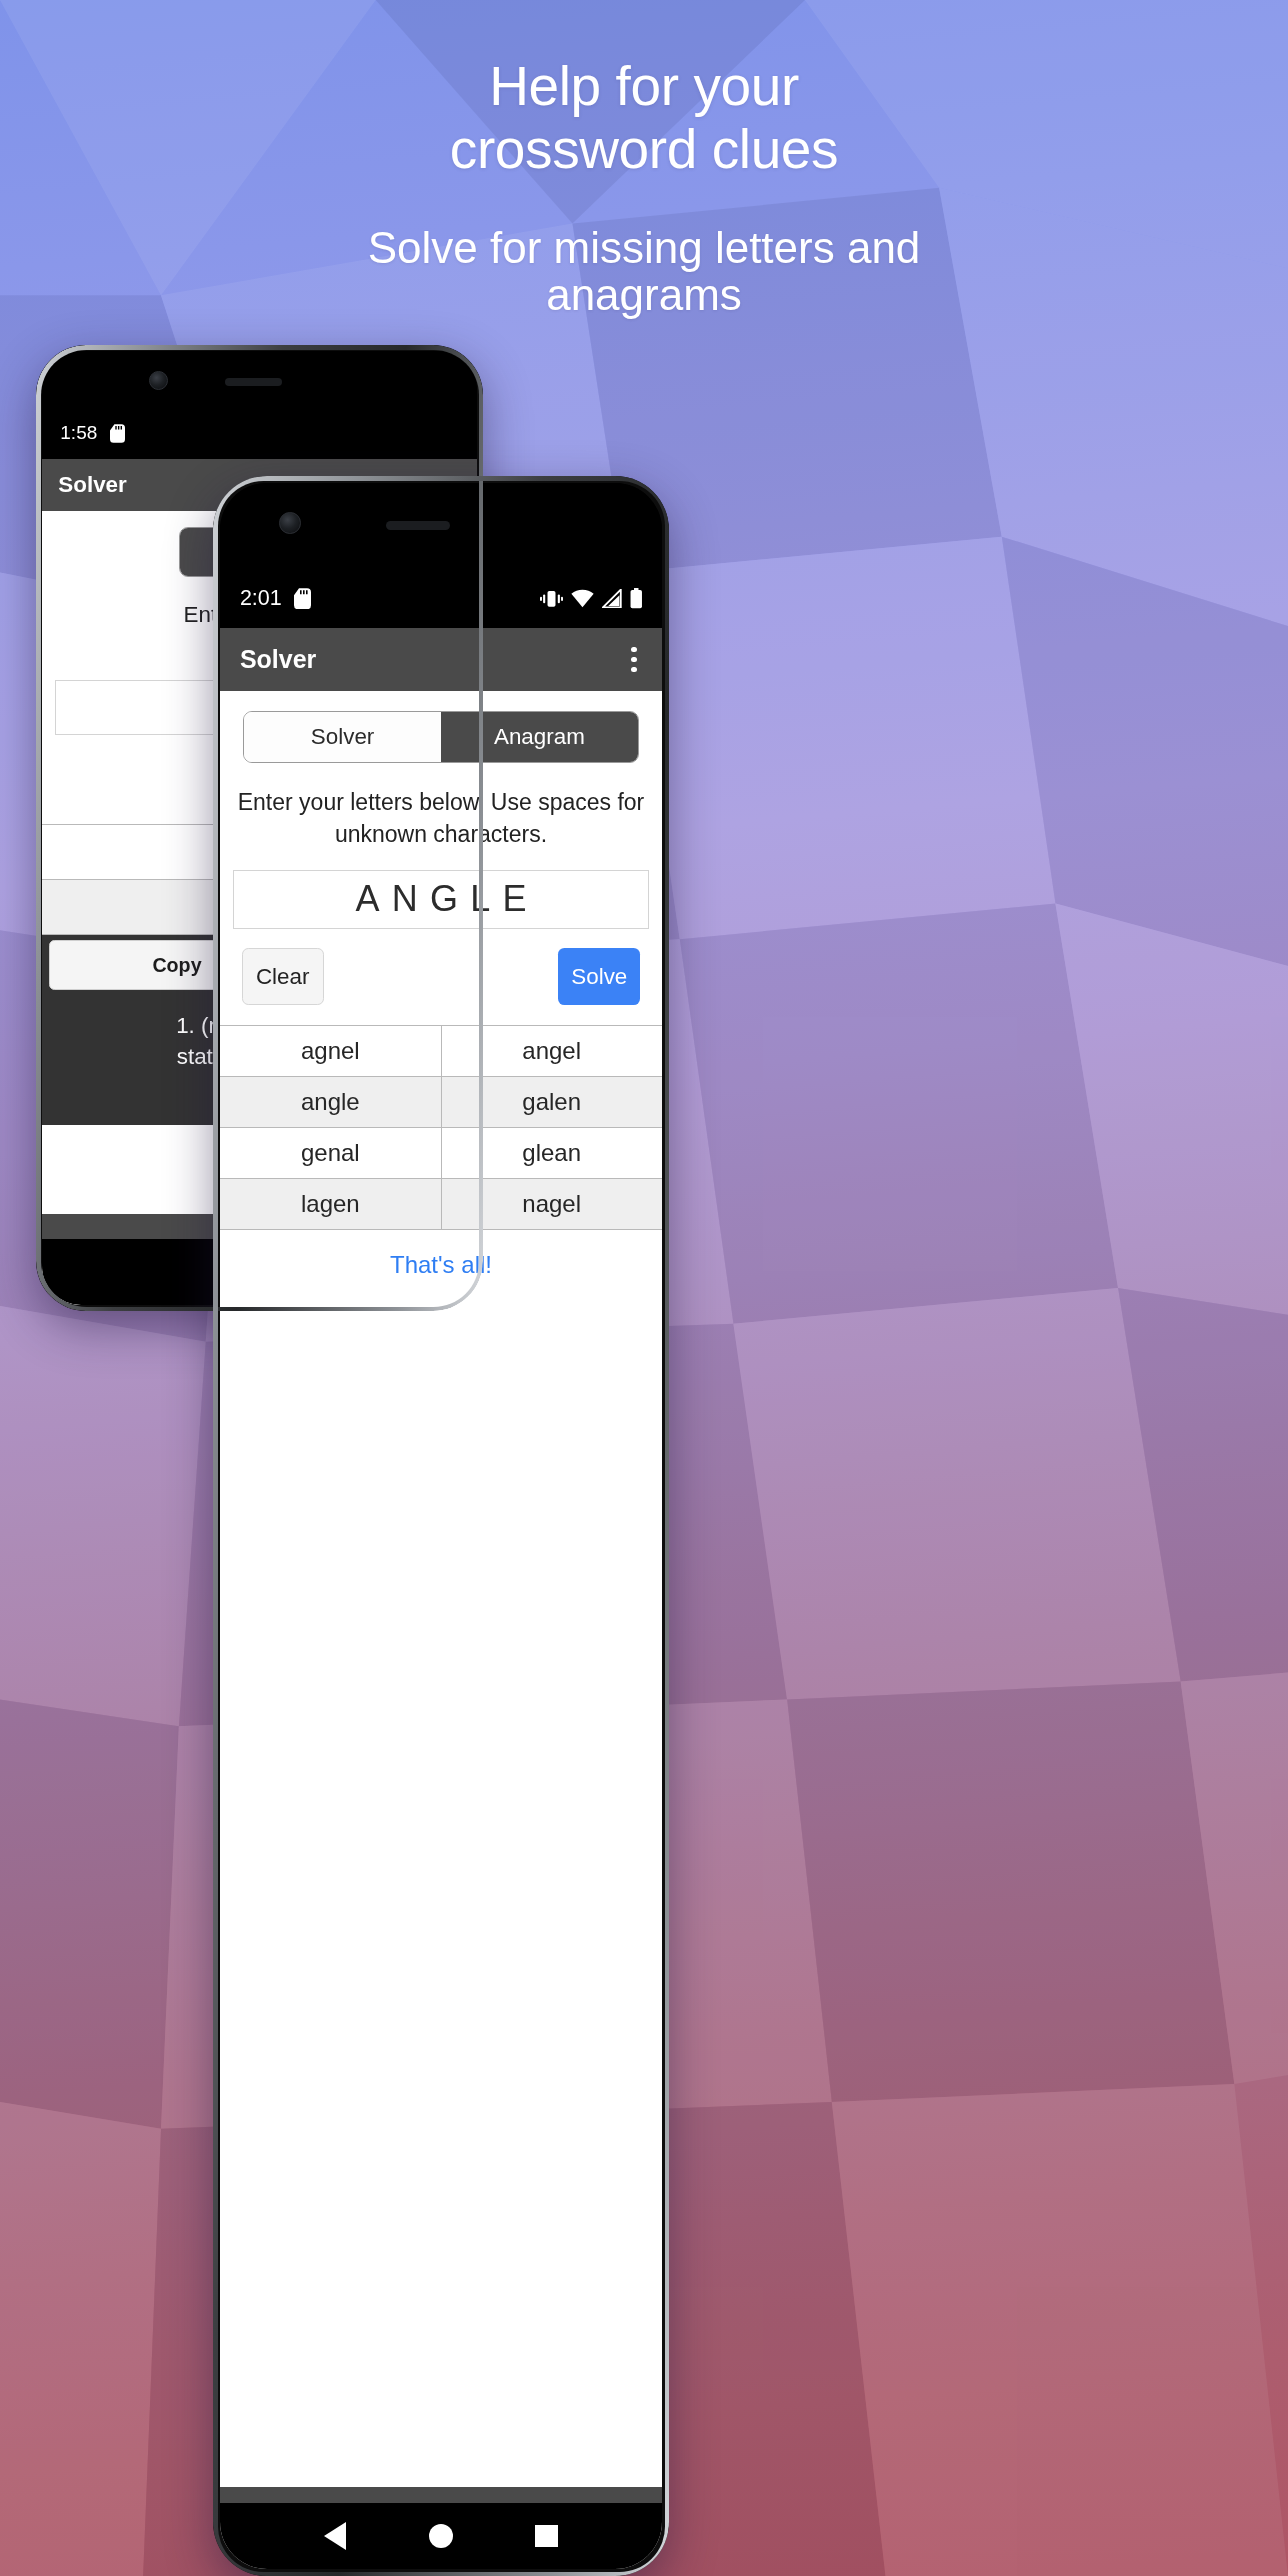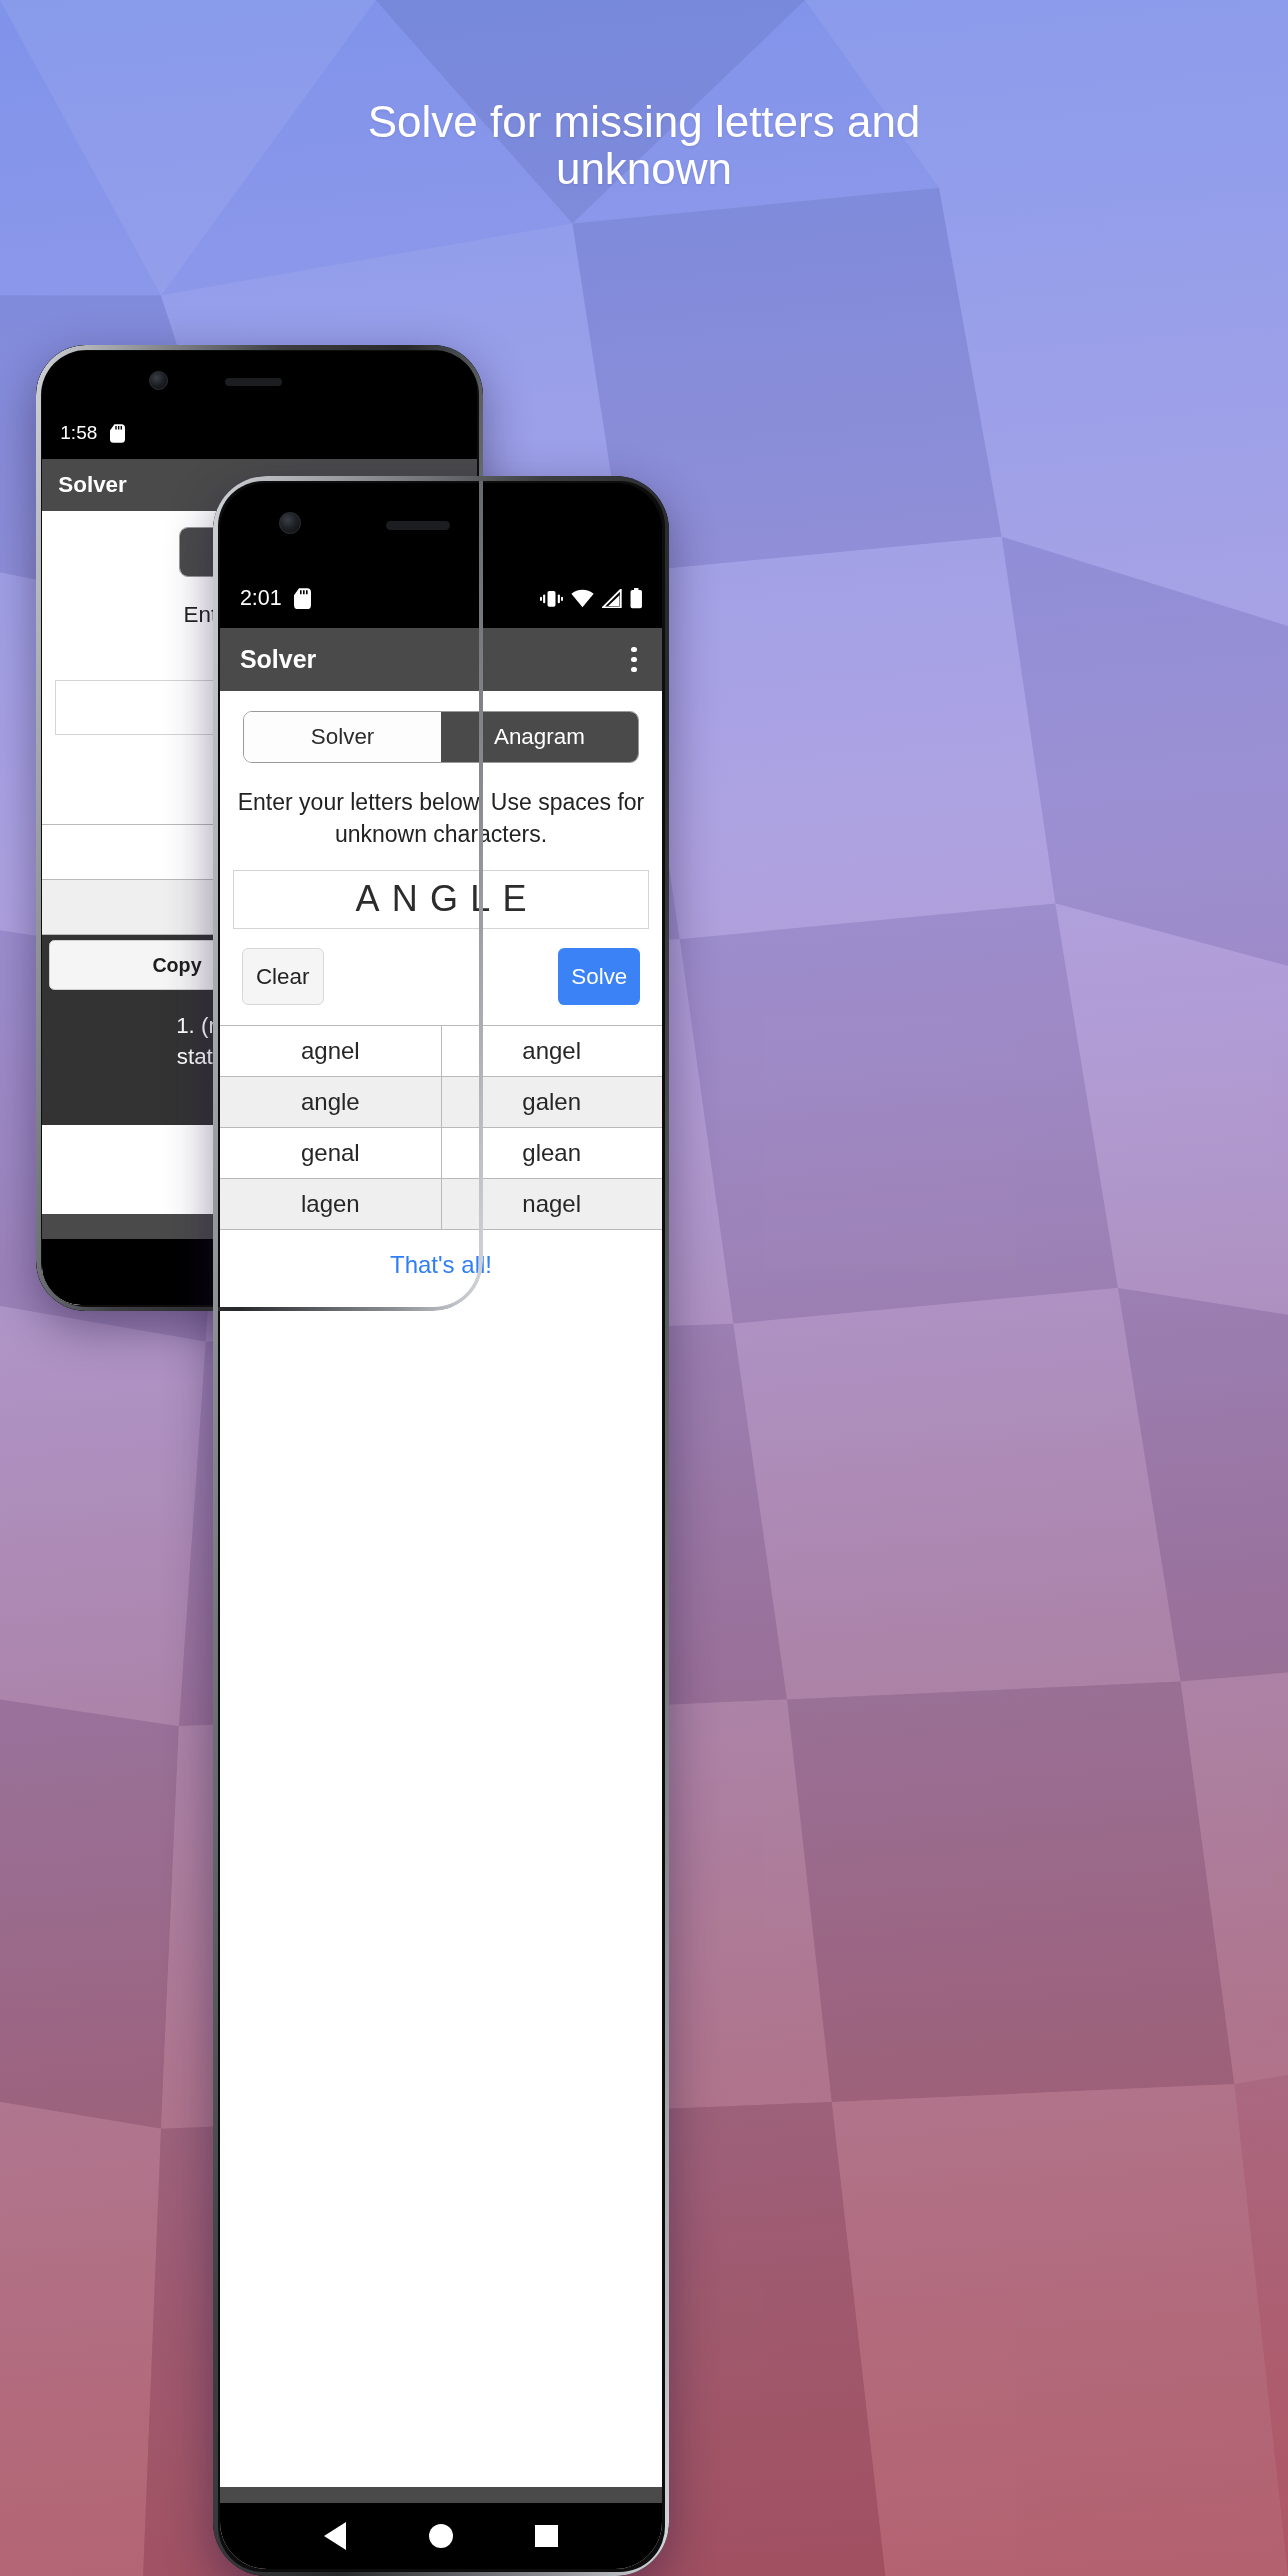--- a/index.html
+++ b/index.html
@@ -253,23 +253,27 @@
     <polygon points="200,1930 880,1900 930,2350 180,2380" fill="#ffffff"></polygon>
     <polygon points="880,1900 1320,1880 1380,2330 930,2350" fill="#000022"></polygon>
     <polygon points="1320,1880 1440,1870 1440,2320 1380,2330" fill="#ffffff"></polygon>
     <polygon points="0,2350 180,2380 160,2880 0,2880" fill="#ffffff"></polygon>
     <polygon points="180,2380 930,2350 990,2880 160,2880" fill="#000022"></polygon>
     <polygon points="930,2350 1380,2330 1440,2880 990,2880" fill="#ffffff"></polygon>
   </g>
 </svg>
 
 <div class="hero">
+  <div class="hero-title">
+    <div>Help for your</div>
+    <div>crossword clues</div>
+  </div>
   <div class="hero-sub">
     <div>Solve for missing letters and</div>
-    <div>unknown</div>
+    <div>anagrams</div>
   </div>
 </div>
 
 <div class="phone" id="phone-back">
   <div class="bezel">
     <div class="notch-bar">
       <div class="cam"></div>
       <div class="speaker"></div>
     </div>
     <div class="screen">

